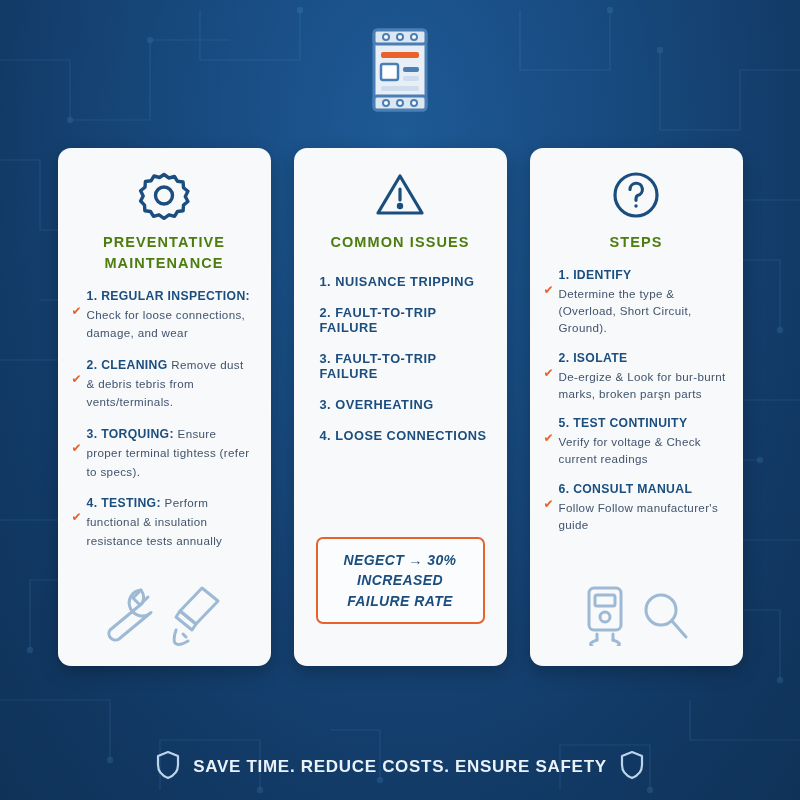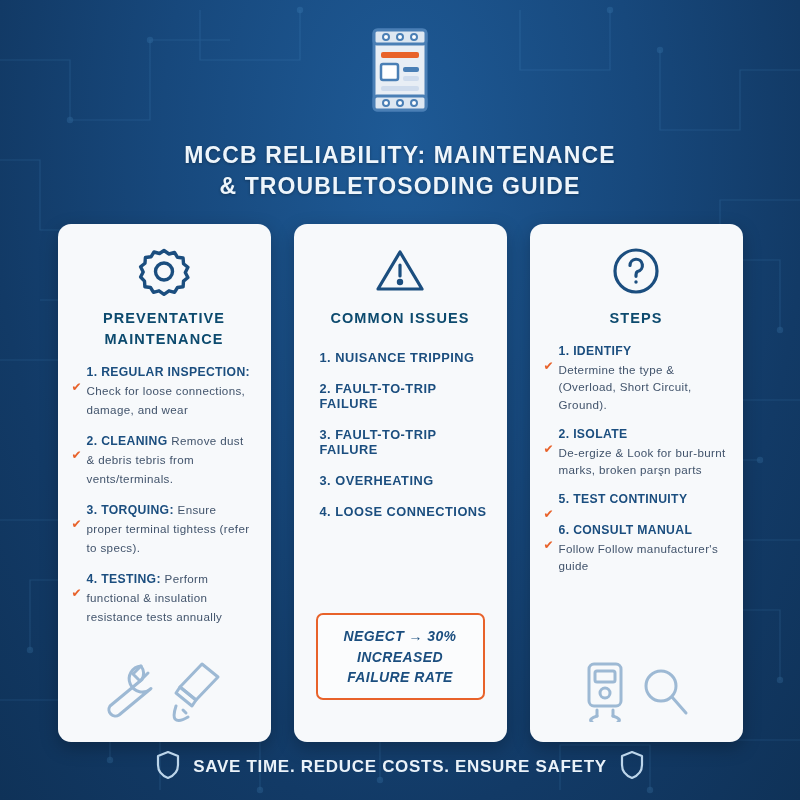--- a/index.html
+++ b/index.html
@@ -57,21 +57,21 @@
     display: flex;
     flex-direction: column;
     position: relative;
   }
   .card-icon {
     height: 54px;
     display: flex; align-items: center; justify-content: center;
     margin-bottom: 10px;
   }
   .card-title {
-    color: #0c4a6e;
+    color: #4d7c0f;
     font-size: 14.5px;
     font-weight: bold;
     letter-spacing: 1.1px;
     text-align: center;
     line-height: 1.45;
     margin-bottom: 14px;
     text-transform: uppercase;
   }
 
   
@@ -212,24 +212,20 @@
         <rect x="33" y="46" width="17" height="16" rx="2" fill="#fff" stroke="#4a7fb5" stroke-width="2.5"></rect>
         <rect x="55" y="49" width="16" height="5" rx="2" fill="#4a7fb5"></rect>
         <rect x="55" y="58" width="16" height="5" rx="2" fill="#cfdced"></rect>
         <rect x="33" y="68" width="38" height="5" rx="2" fill="#cfdced"></rect>
         <rect x="26" y="78" width="52" height="14" rx="3" fill="#dde7f1" stroke="#4a7fb5" stroke-width="3"></rect>
         <circle cx="38" cy="85" r="3" fill="#fff" stroke="#4a7fb5" stroke-width="2"></circle>
         <circle cx="52" cy="85" r="3" fill="#fff" stroke="#4a7fb5" stroke-width="2"></circle>
         <circle cx="66" cy="85" r="3" fill="#fff" stroke="#4a7fb5" stroke-width="2"></circle>
       </svg>
     </span>
-    <div class="title">
-      <div>MCCB RELIABILITY: MAINTENANCE</div>
-      <div>&amp; TROUBLETOSODING GUIDE</div>
-    </div>
   </div>
 
   <div class="cards">
 
     <div class="card">
       <div class="card-icon">
         <svg width="52" height="52" viewBox="0 0 52 52">
           <g fill="none" stroke="#1b4e7f" stroke-width="3.4" stroke-linejoin="round">
             <path d="M26 5.5 l5 3.5 5.5-1.5 3 4.8 5.6 .7 .4 5.7 4.4 3.6-2.6 5.1 2.6 5.1-4.4 3.6-.4 5.7-5.6 .7-3 4.8-5.5-1.5-5 3.5-5-3.5-5.5 1.5-3-4.8-5.6-.7-.4-5.7L2.6 32 5.2 26.9 2.6 21.8 7 18.2l.4-5.7 5.6-.7 3-4.8 5.5 1.5z"></path>
             <circle cx="26" cy="26.5" r="8.5"></circle>
@@ -356,20 +352,21 @@
             <span class="num">2.</span>
             <span>ISOLATE</span>
             <div class="step-body">De-ergize &amp; Look for bur-burnt marks, broken parşn parts</div>
           </div>
         </li>
         <li class="step">
           <span class="check">✔</span>
           <div class="step-head">
             <span class="num">5.</span>
             <span>TEST CONTINUITY</span>
+            <div class="step-body">Verify for voltage &amp; Check current readings</div>
           </div>
         </li>
         <li class="step">
           <span class="check">✔</span>
           <div class="step-head">
             <span class="num">6.</span>
             <span>CONSULT MANUAL</span>
             <div class="step-body">Follow          Follow manufacturer's guide</div>
           </div>
         </li>

